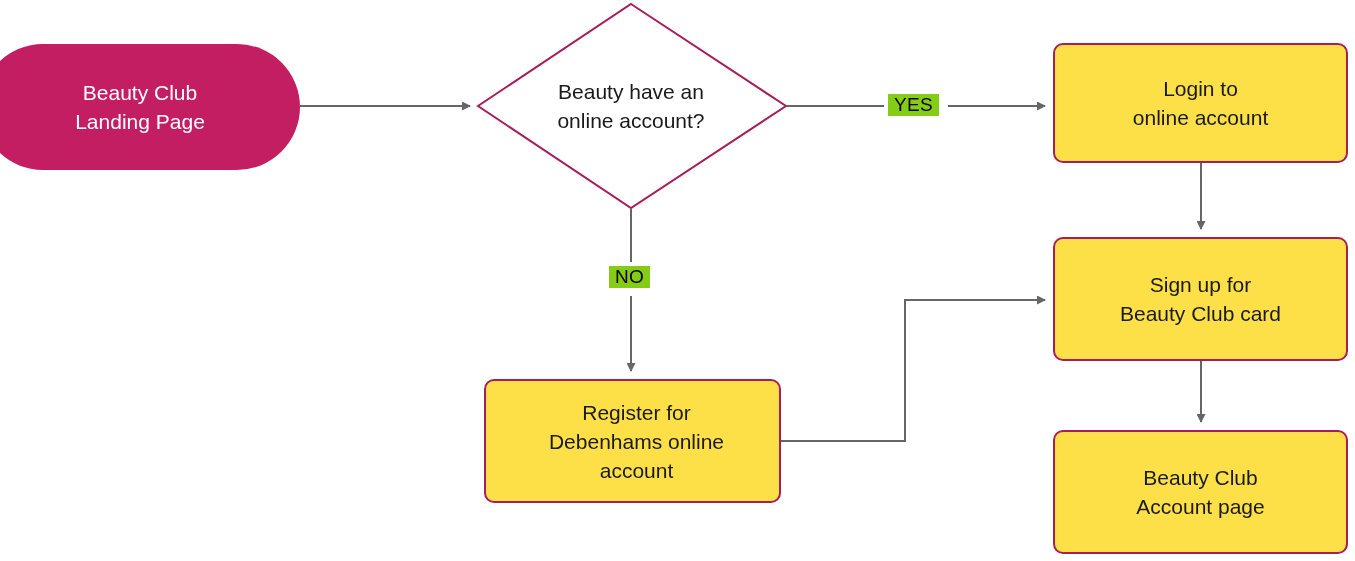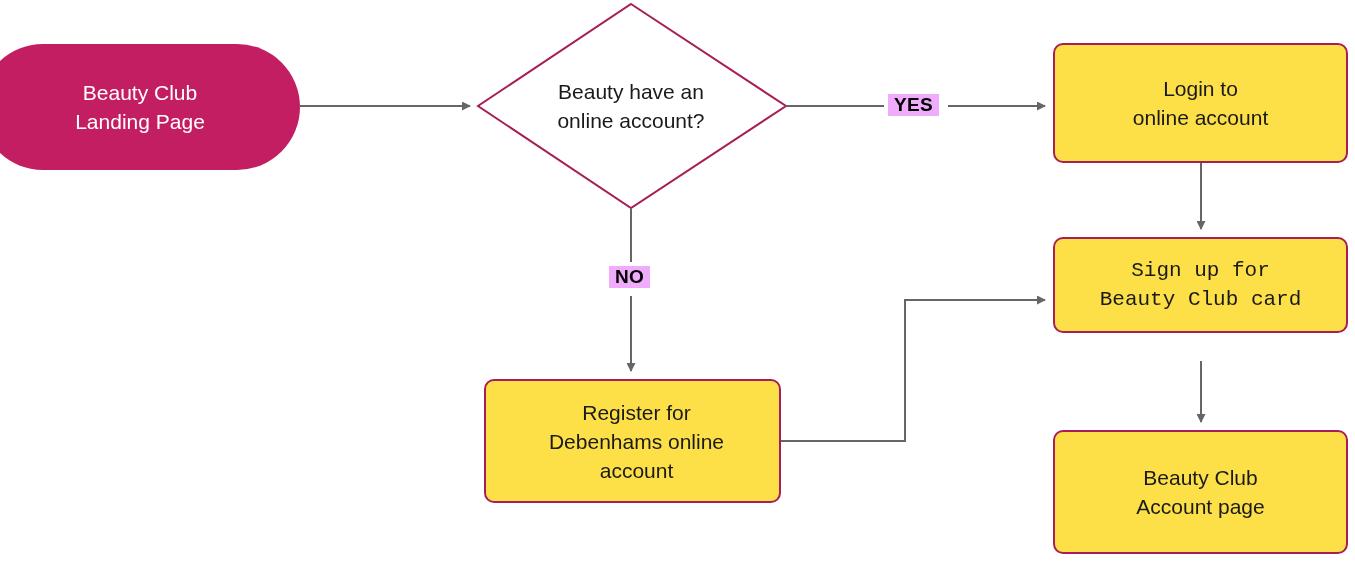--- a/index.html
+++ b/index.html
@@ -52,25 +52,25 @@
     border-radius: 10px;
   }
   
   .node--decision {
     background: transparent;
     border: none;
   }
   .edge-label {
     position: absolute;
     font-size: 19px;
-    font-weight: bold;
+    font-weight: normal;
     color: #000000;
     letter-spacing: 0.3px;
     z-index: 3;
-    background: #f0abfc;
+    background: #84cc16;
     padding: 0 6px;
     line-height: 22px;
   }
 </style>
 </head>
 <body>
 
 <div id="canvas">
 
   <svg id="edges" viewBox="0 0 1355 561" width="1355" height="561" xmlns="http://www.w3.org/2000/svg">
@@ -99,21 +99,21 @@
 
   <div class="node node--terminator" style="left:-20px; top:44px; width:320px; height:126px;">Beauty Club
 Landing Page</div>
 
   <div class="node node--decision" style="left:498px; top:62px; width:266px; height:88px;">Beauty have an
 online account?</div>
 
   <div class="node node--process" style="left:1053px; top:43px; width:295px; height:120px;">Login to
 online account</div>
 
-  <div class="node node--process" style="left:1053px; top:237px; width:295px; height:96px;font-family:Liberation Mono, monospace;">Sign up for
+  <div class="node node--process" style="left:1053px; top:237px; width:295px; height:124px;">Sign up for
 Beauty Club card</div>
 
   <div class="node node--process" style="left:1053px; top:430px; width:295px; height:124px;">Beauty Club
 Account page</div>
 
   <div class="node node--process" style="left:484px; top:379px; width:297px; height:124px;padding-left:8px;">Register for
 Debenhams online
 account</div>
 
   <div class="edge-label" style="left:888px; top:94px;">YES</div>

